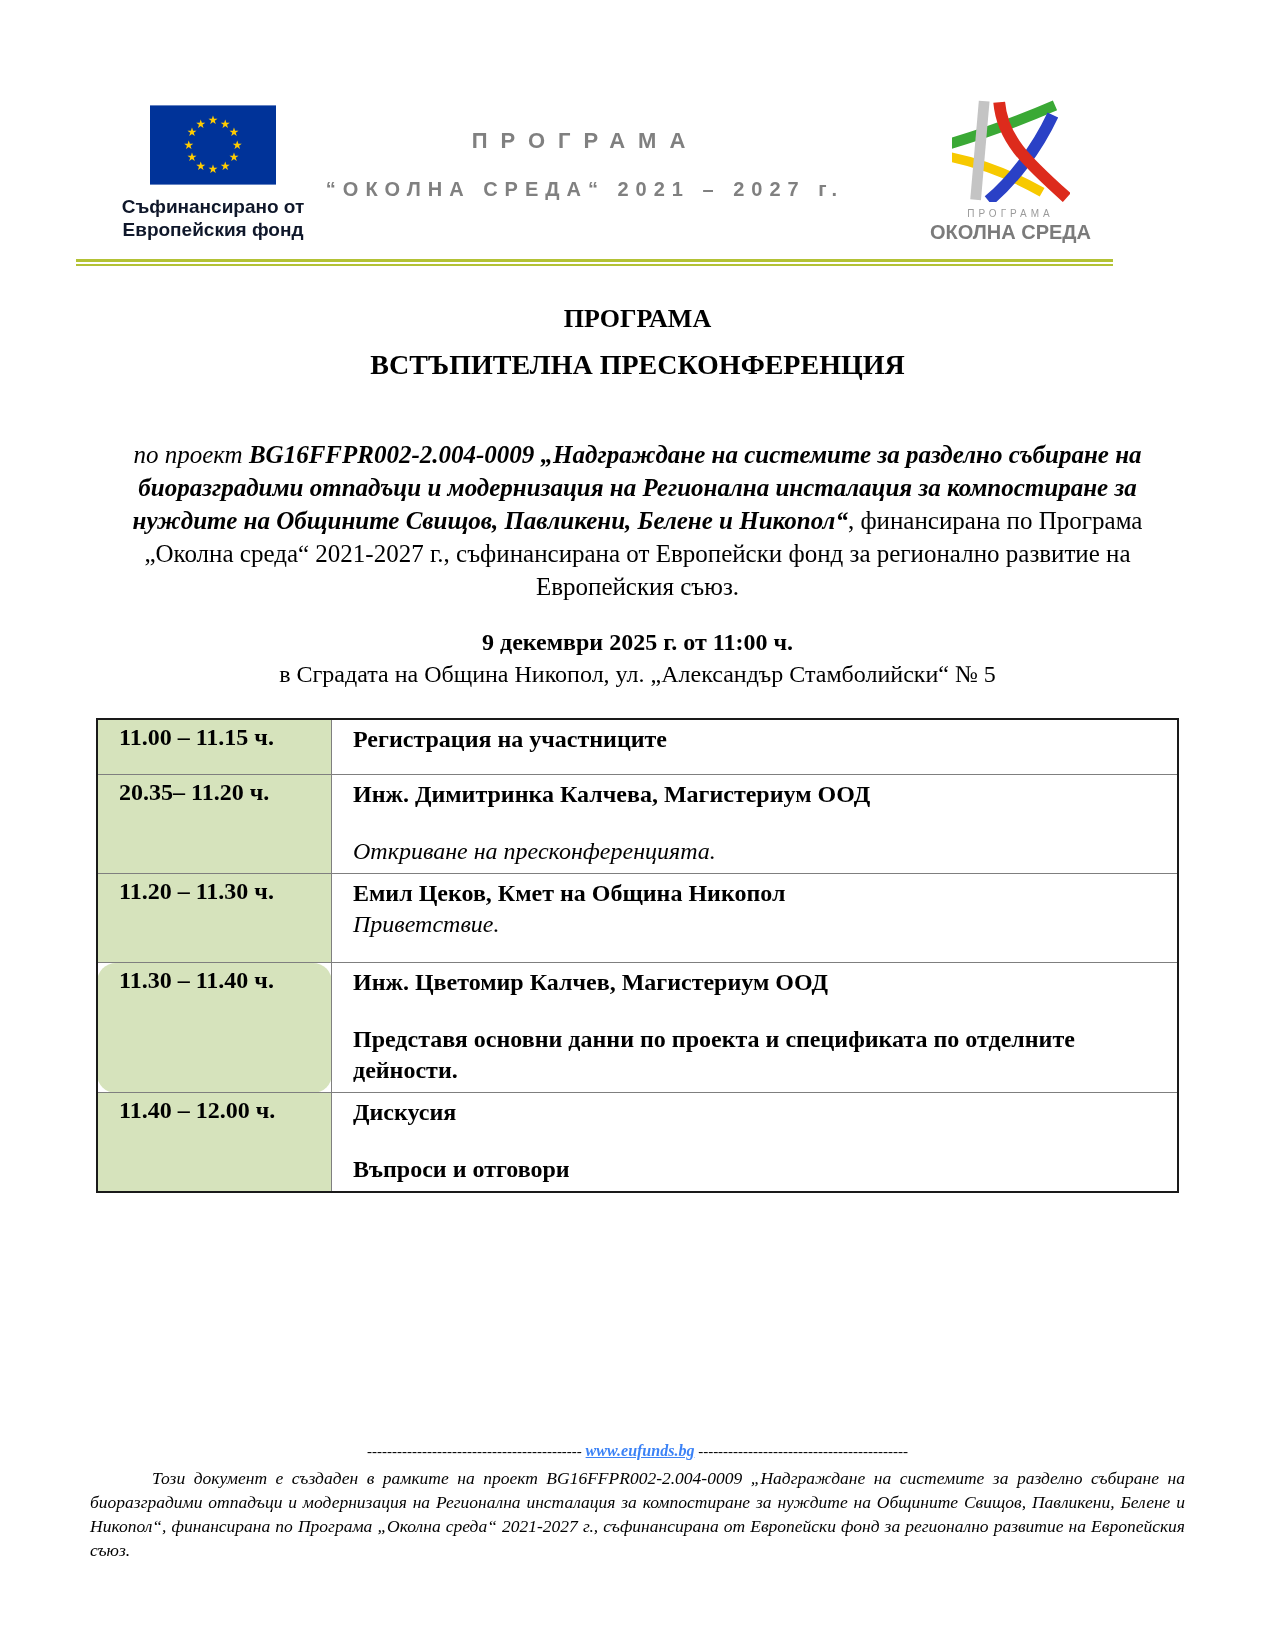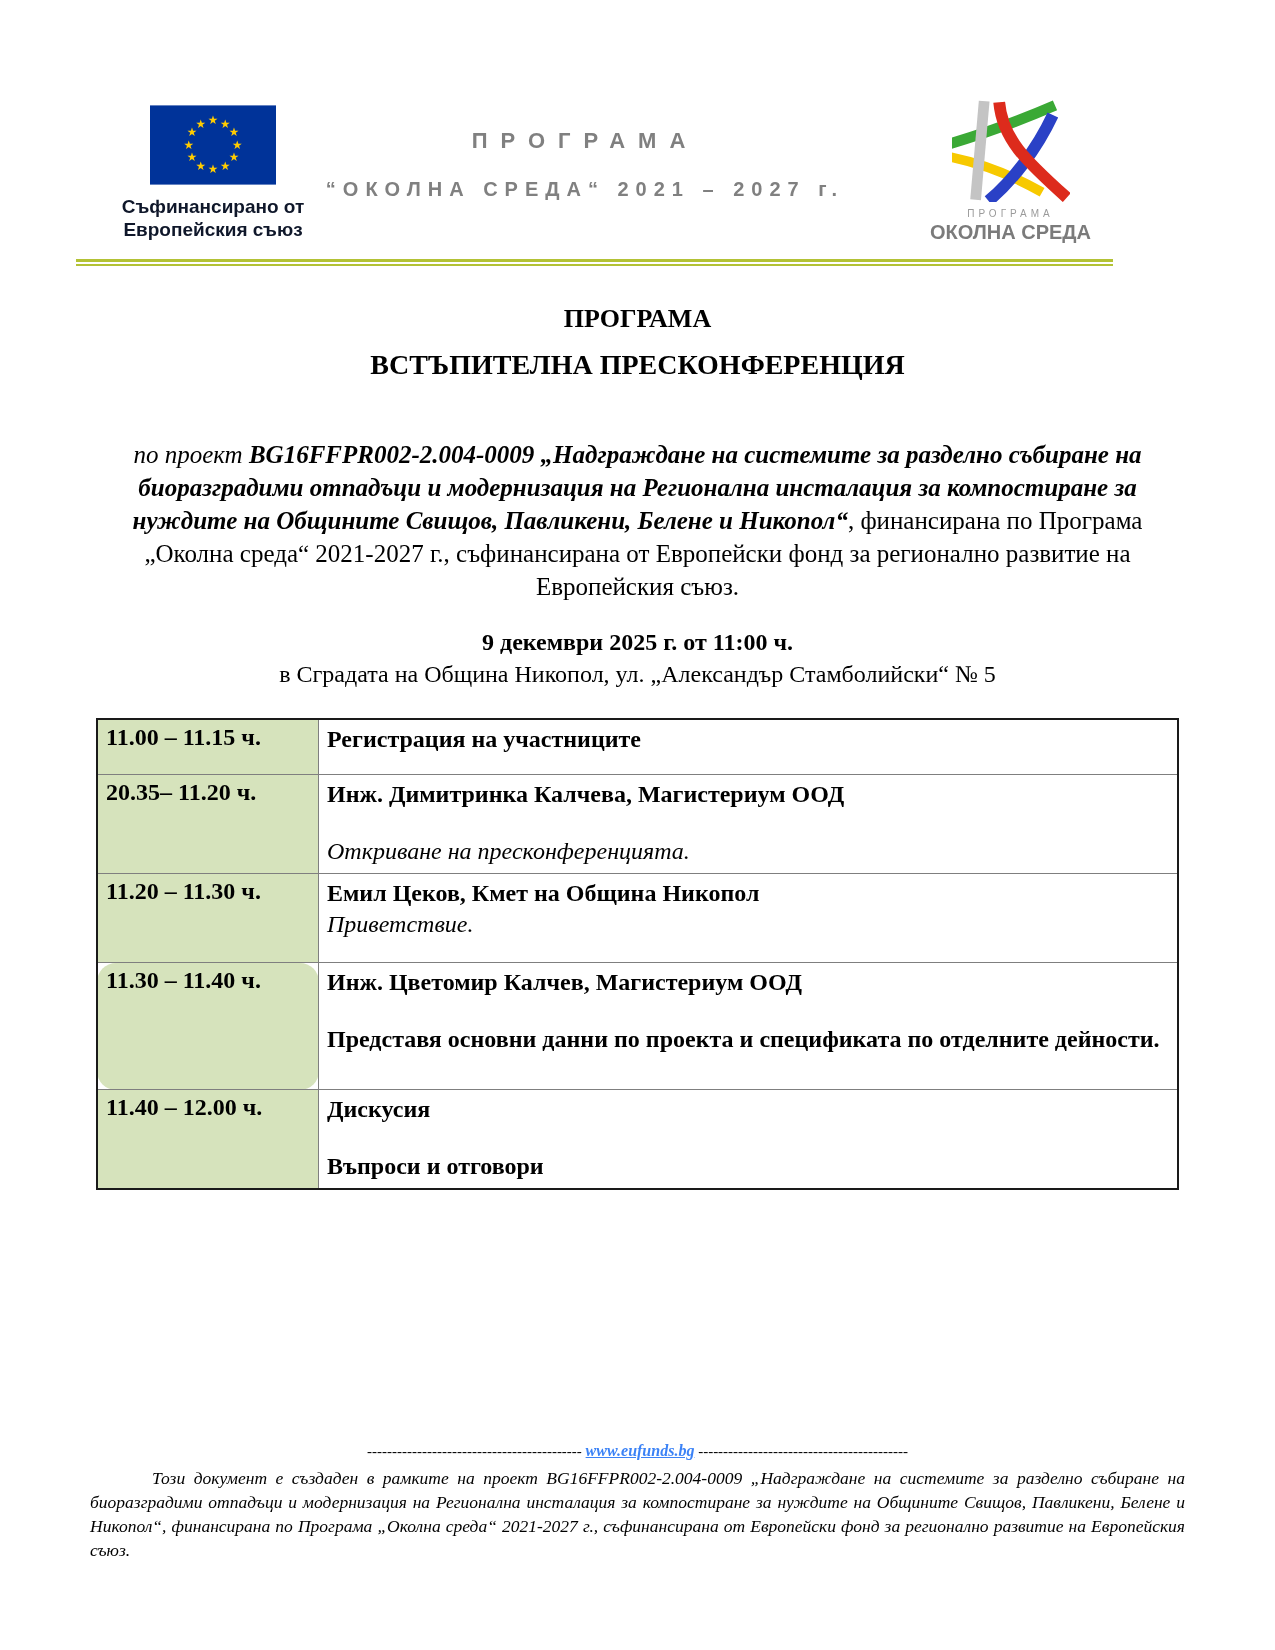--- a/index.html
+++ b/index.html
@@ -27,21 +27,21 @@
   .main{position:absolute;left:96px;top:302px;width:1083px;}
   .doc-title{text-align:center;font-weight:bold;font-size:26px;line-height:34px;}
   .doc-subtitle{text-align:center;font-weight:bold;font-size:28px;line-height:34px;margin-top:12px;}
   .project-par{margin-top:56px;text-align:center;font-size:25px;line-height:33px;}
   .seg-i{font-style:italic;}
   .seg-bi{font-style:italic;font-weight:bold;}
   .event-date{margin-top:26px;text-align:center;font-weight:bold;font-size:24px;}
   .event-loc{margin-top:5px;text-align:center;font-size:24px;}
   
   table.sched{margin-top:30px;width:1083px;border-collapse:collapse;border:2px solid #1a1a1a;}
-  table.sched td{border:1px solid #7f7f7f;vertical-align:top;padding:4px 8px 6px 8px;}
+  table.sched td{border:1px solid #7f7f7f;vertical-align:top;padding:4px 8px 6px 21px;}
   td.tcol{width:204px;background:#d6e3bc;font-weight:bold;font-size:24px;white-space:nowrap;}
   td.ccol{padding-left:18px;font-size:24px;}
   .nm{font-weight:bold;line-height:31px;}
   .nt-i{font-style:italic;line-height:31px;}
   .nt-b{font-weight:bold;line-height:31px;}
   .gap{height:26px;}
   .h1r{height:44px;} .h2r{height:84px;} .h3r{height:78px;} .h4r{height:116px;border-radius:19px;} .h5r{height:84px;}
   
   .footer{position:absolute;left:90px;top:1441px;width:1095px;}
   .flink{text-align:center;font-size:15px;line-height:20px;color:#000;}
@@ -65,21 +65,21 @@
       <text x="70" y="75">★</text>
       <text x="56.5" y="71.4">★</text>
       <text x="46.6" y="61.5">★</text>
       <text x="43" y="48">★</text>
       <text x="46.6" y="34.5">★</text>
       <text x="56.5" y="24.6">★</text>
     </g>
   </svg>
   <div class="eu-caption">
     <div>Съфинансирано от</div>
-    <div>Европейския съюз</div>
+    <div>Европейския фонд</div>
   </div>
 </div>
 
 <div class="center-head">
   <div class="l1">ПРОГРАМА</div>
   <div class="l2">“ОКОЛНА СРЕДА“ 2021 – 2027 г.</div>
 </div>
 
 <div class="os-block">
   <svg width="118" height="102" viewBox="0 0 110 95">

